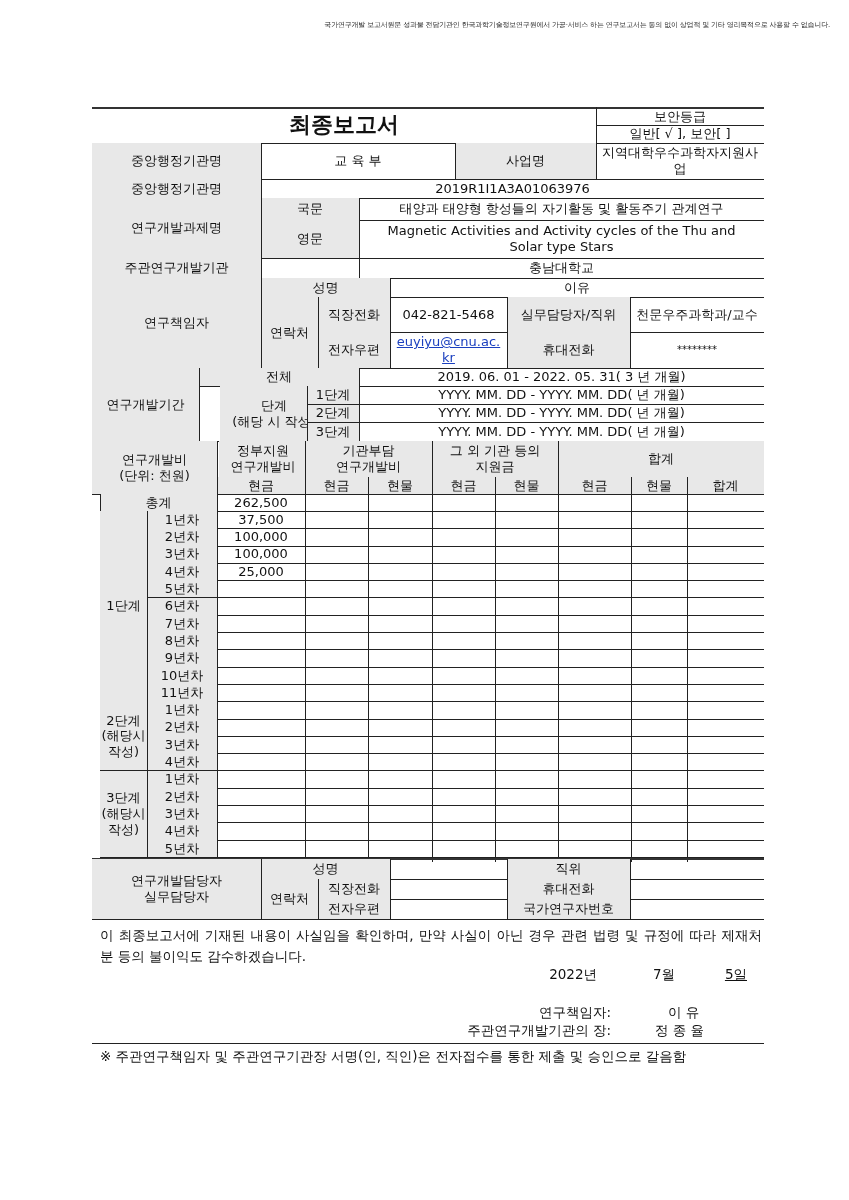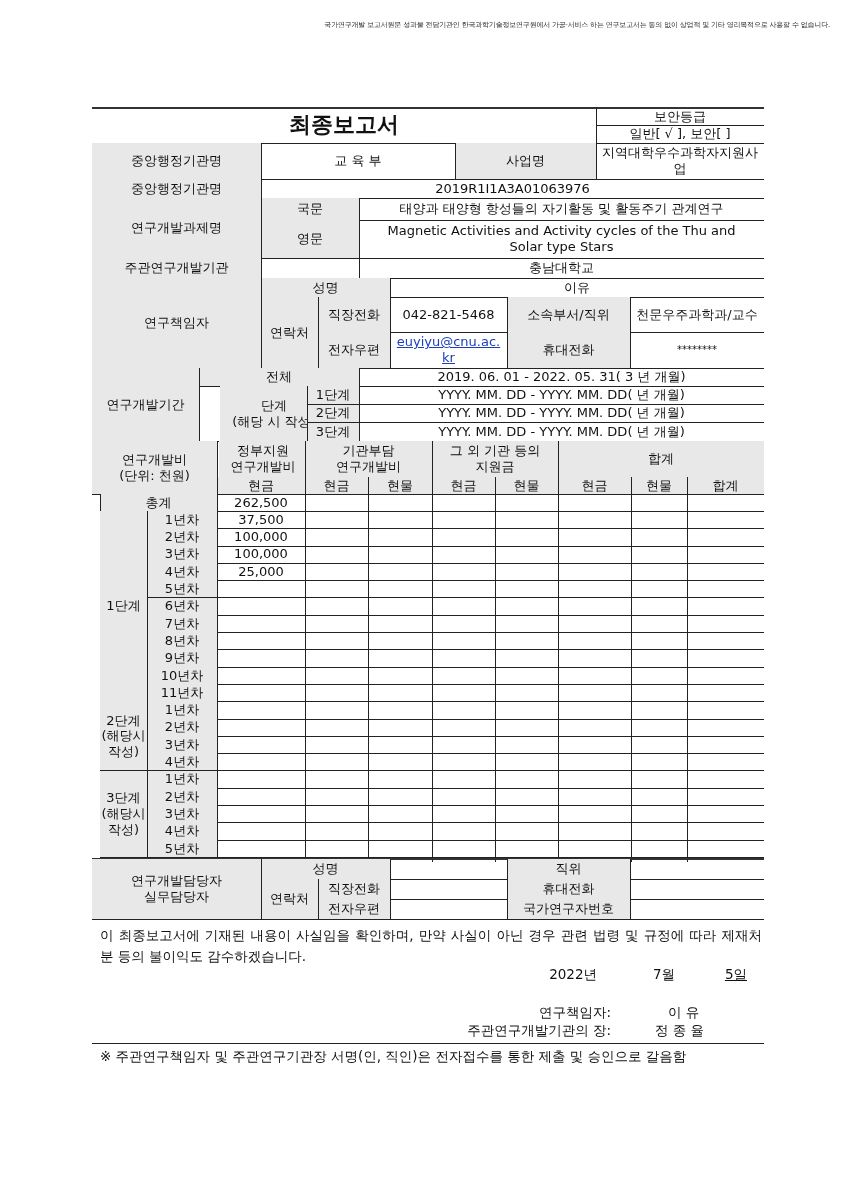--- a/index.html
+++ b/index.html
@@ -56,21 +56,21 @@
     <div class="vline" style="left: 261px; top: 258px; height: 20px;"></div>
     <div class="vline" style="left: 359px; top: 258px; height: 20px;"></div>
     <div class="hline" style="left: 92px; top: 278px; width: 672px;"></div>
     <div class="cell gray" style="left: 92px; top: 278px; width: 169px; height: 90px;">연구책임자</div>
     <div class="cell gray" style="left: 261px; top: 278px; width: 129px; height: 19px;">성명</div>
     <div class="cell" style="left: 390px; top: 278px; width: 374px; height: 19px;">이유</div>
     <div class="hline" style="left: 261px; top: 297px; width: 503px;"></div>
     <div class="cell gray" style="left: 261px; top: 297px; width: 57px; height: 71px;">연락처</div>
     <div class="cell gray" style="left: 318px; top: 297px; width: 72px; height: 35px;">직장전화</div>
     <div class="cell" style="left: 390px; top: 297px; width: 117px; height: 35px;">042-821-5468</div>
-    <div class="cell gray" style="left: 507px; top: 297px; width: 123px; height: 35px;">소속부서/직위</div>
+    <div class="cell gray" style="left: 507px; top: 297px; width: 123px; height: 35px;">실무담당자/직위</div>
     <div class="cell" style="left: 630px; top: 297px; width: 134px; height: 35px; padding: 0px 4px;">천문우주과학과/교수</div>
     <div class="hline" style="left: 318px; top: 332px; width: 446px;"></div>
     <div class="cell gray" style="left: 318px; top: 332px; width: 72px; height: 36px;">전자우편</div>
     <div class="cell link" style="left: 390px; top: 332px; width: 117px; height: 36px; padding: 0px 4px; word-break: break-all;">euyiyu@cnu.ac.kr</div>
     <div class="cell gray" style="left: 507px; top: 332px; width: 123px; height: 36px;">휴대전화</div>
     <div class="cell" style="left: 630px; top: 332px; width: 134px; height: 36px; font-size: 10px;">********</div>
     <div class="vline" style="left: 261px; top: 278px; height: 90px;"></div>
     <div class="vline" style="left: 318px; top: 297px; height: 71px;"></div>
     <div class="vline" style="left: 390px; top: 278px; height: 90px;"></div>
     <div class="vline" style="left: 507px; top: 297px; height: 71px;"></div>

